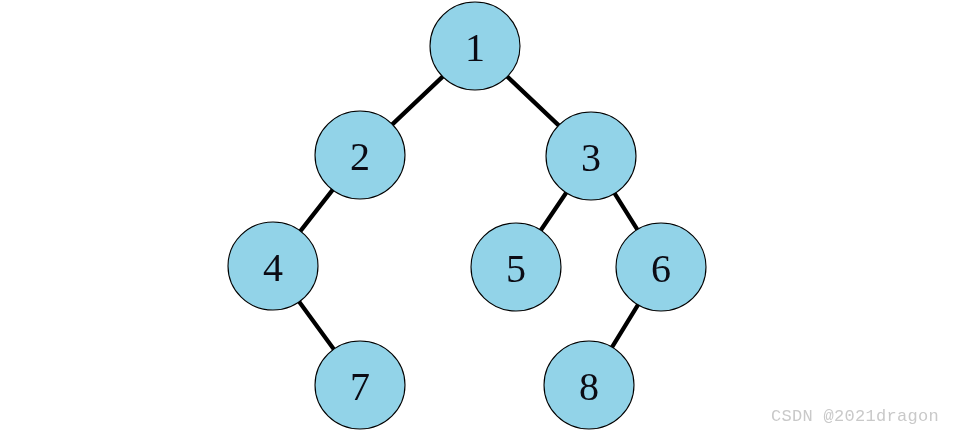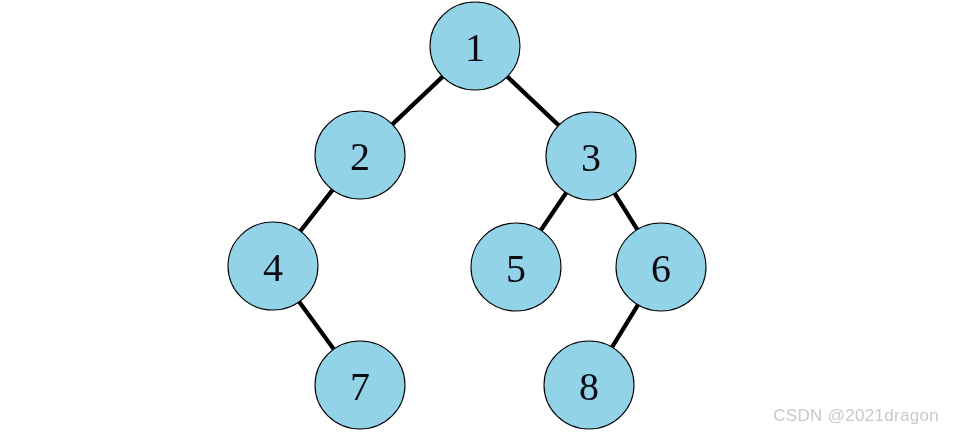--- a/index.html
+++ b/index.html
@@ -39,21 +39,21 @@
     font-family: "Liberation Serif", serif;
     font-size: 40px;
     fill: #0b0b14;
     text-anchor: middle;
     dominant-baseline: central;
   }
   #watermark {
     position: absolute;
     right: 14px;
     bottom: 8px;
-    font-family: Liberation Sans, sans-serif;
+    font-family: Liberation Mono, monospace;
     font-size: 17px;
     color: #c9c9c9;
     letter-spacing: 0.3px;
     white-space: nowrap;
     user-select: none;
   }
 </style>
 </head>
 <body>
 

